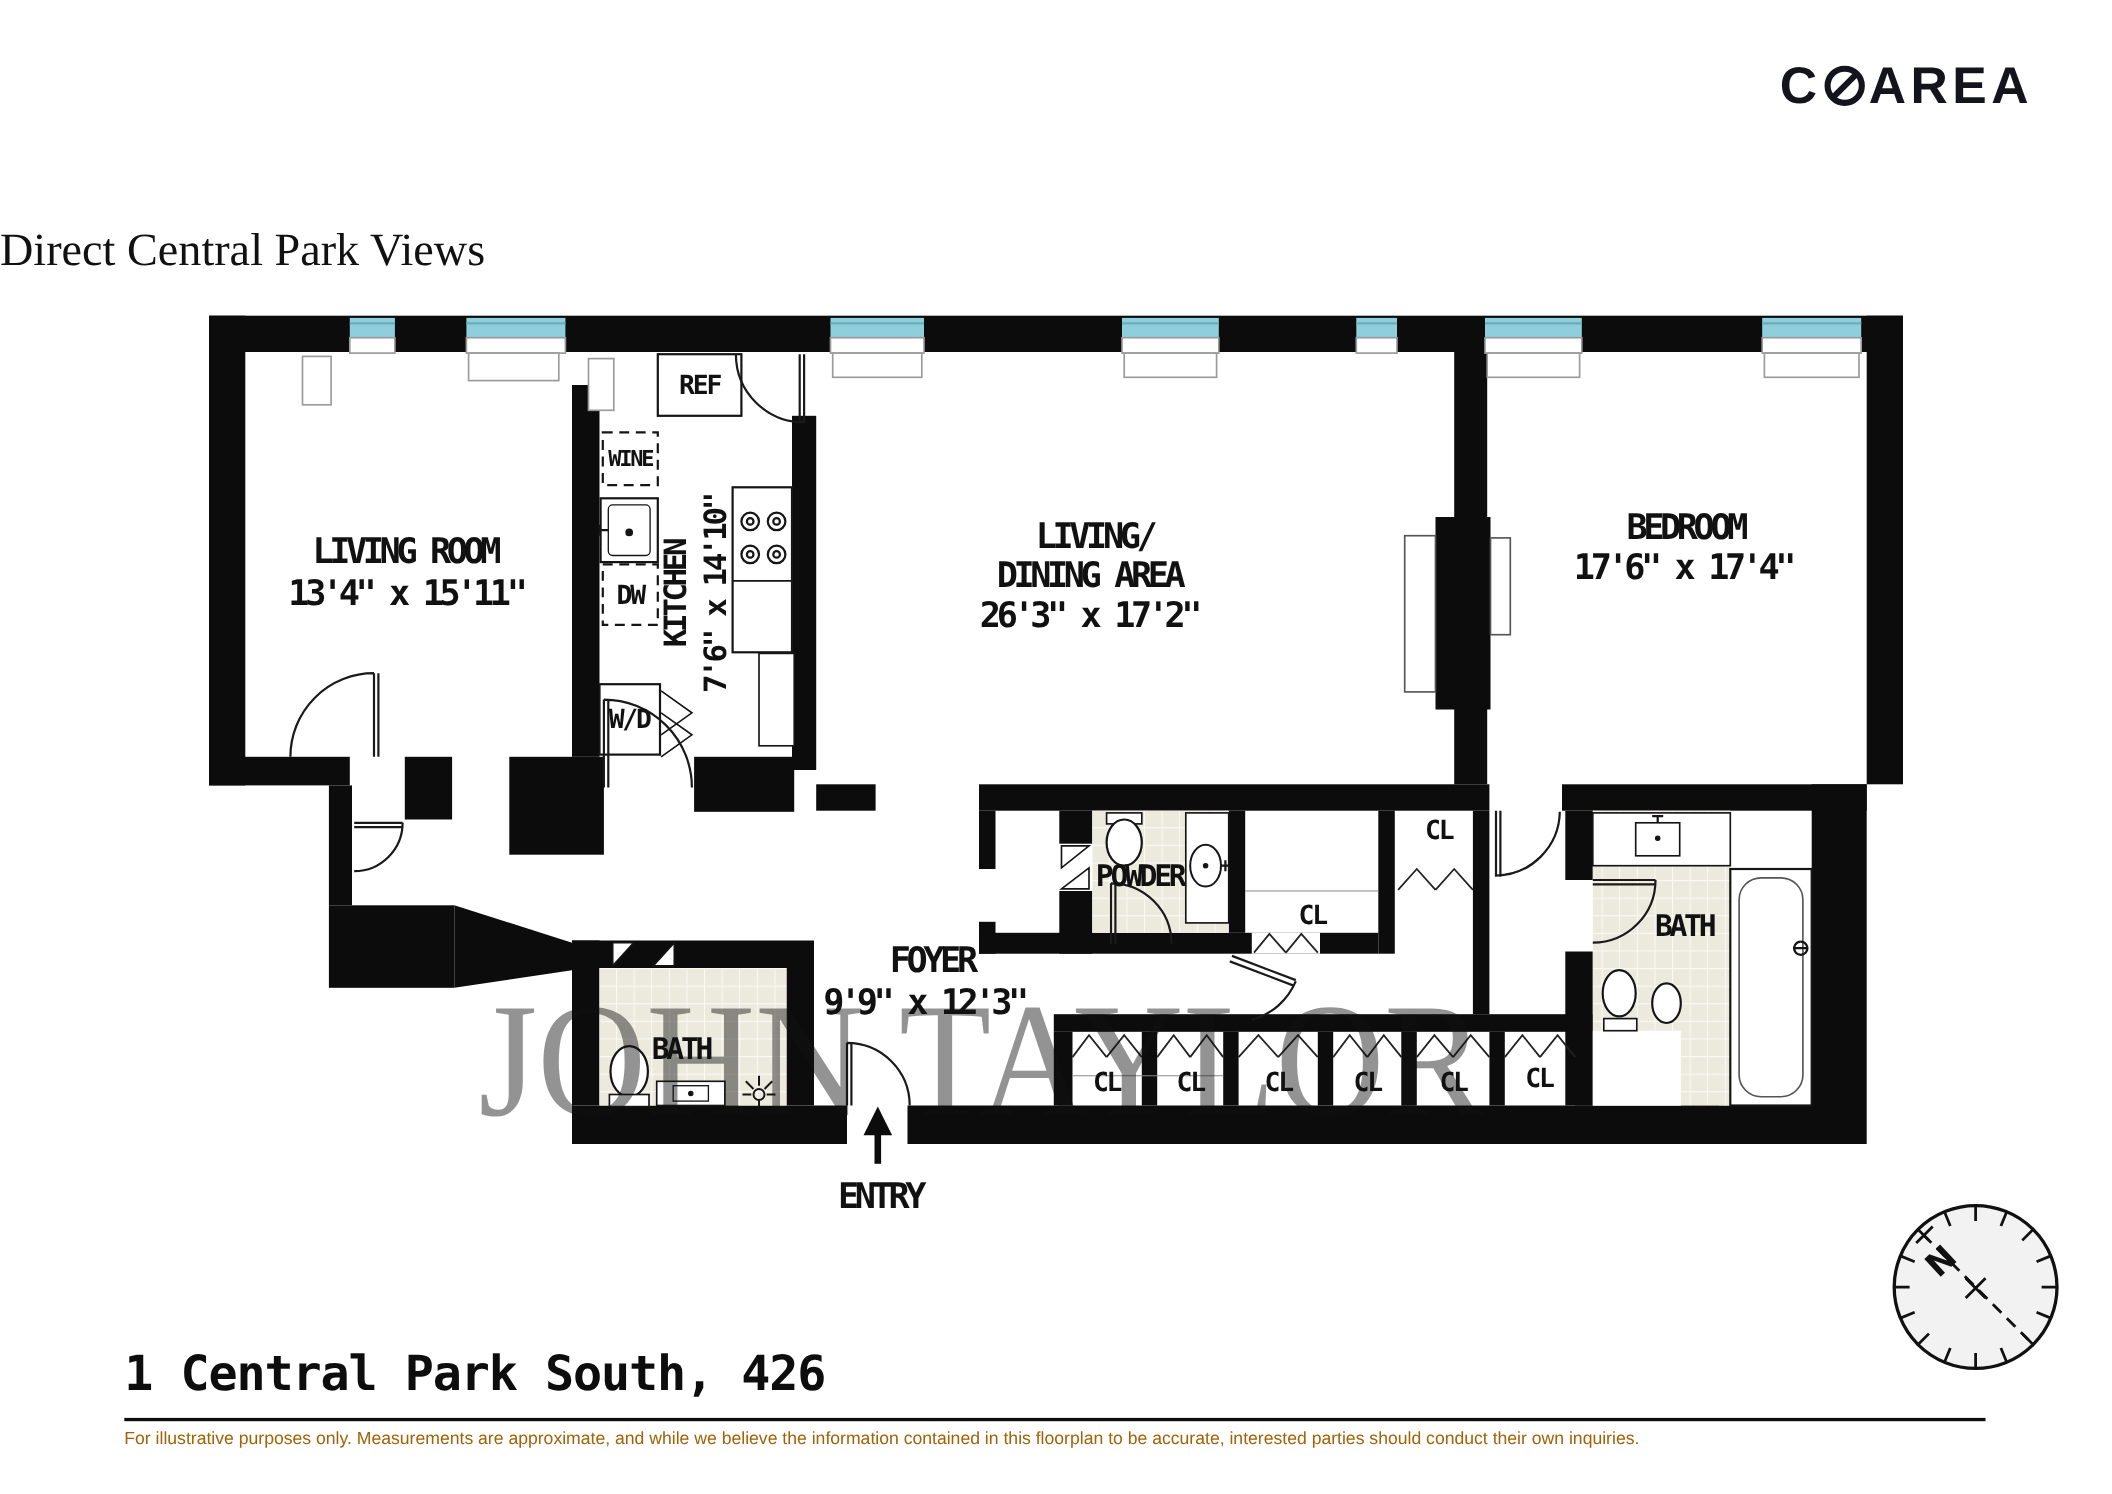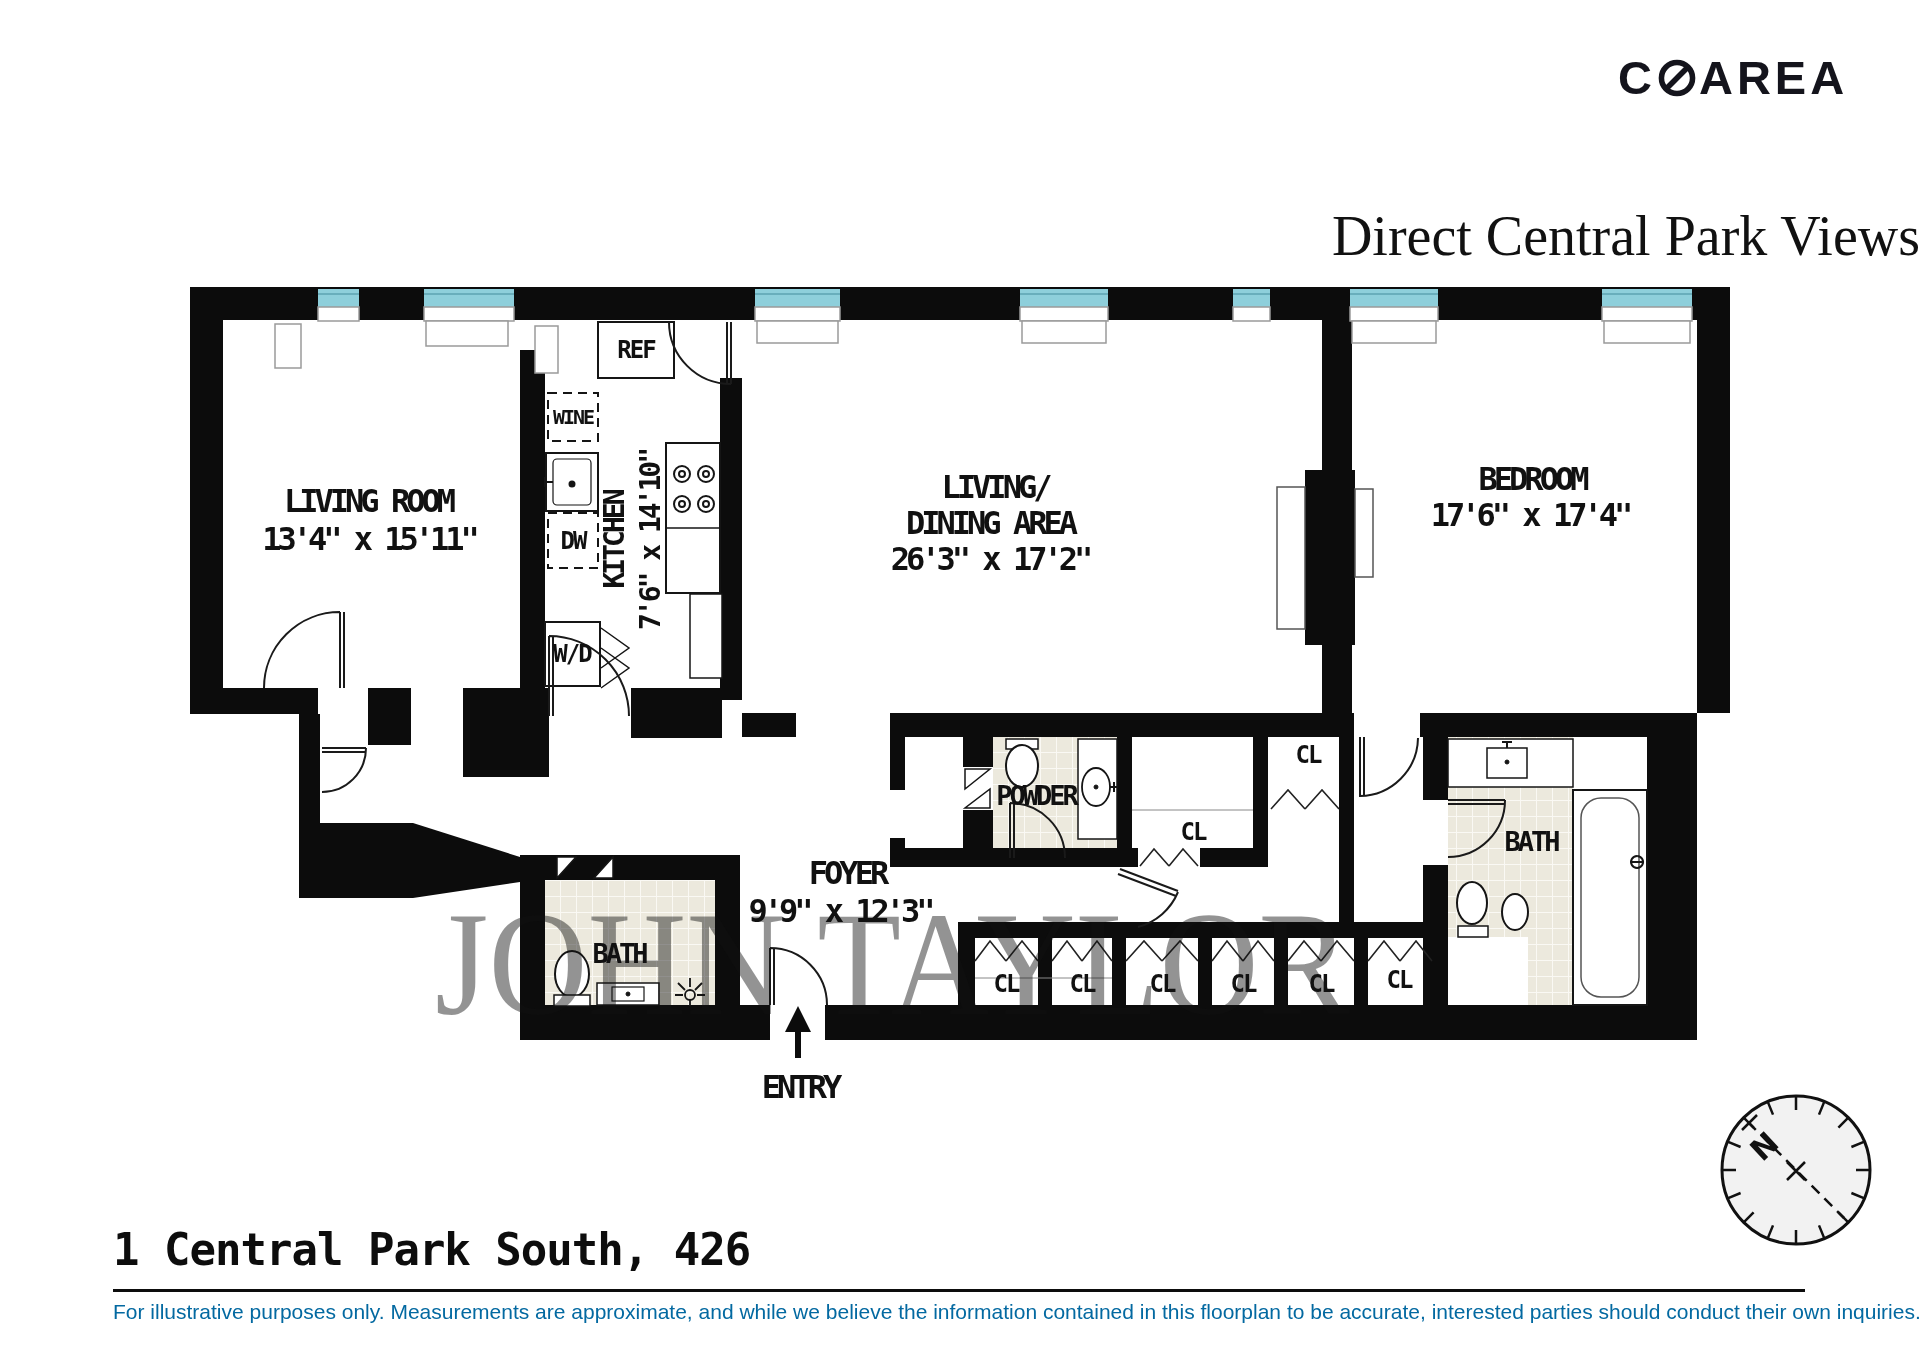--- a/index.html
+++ b/index.html
@@ -1,30 +1,30 @@
 <!DOCTYPE html>
 <html><head>
 <meta charset="utf-8">
 <style>
   html,body{margin:0;padding:0;background:#fff;}
   .screen{position:relative;width:1920px;height:1358px;background:#ffffff;overflow:hidden;
           font-family:"DejaVu Sans Mono",monospace;}
-  .title{position:absolute;left:0;right:0;top:204px;text-align:right;
-         font-family:"Liberation Serif",serif;font-size:56px;color:#111;}
+  .title{position:absolute;left:0;right:0;top:204px;text-align:left;
+         font-family:"Liberation Serif",serif;font-size:42px;color:#111;}
   .logo{position:absolute;left:1618px;top:50px;display:flex;align-items:center;
         font-family:"Liberation Sans",sans-serif;font-weight:700;font-size:47px;
         letter-spacing:4px;color:#14141c;}
   .logo svg{margin:0 2px 0 1px;display:block;}
   .plan-svg{position:absolute;left:0;top:0;}
   .footer-address{position:absolute;left:113px;top:1224px;
         font-family:"DejaVu Sans Mono",monospace;font-weight:700;font-size:44px;
         letter-spacing:-1px;color:#0d0d0d;white-space:nowrap;}
   .footer-rule{position:absolute;left:113px;top:1289px;width:1692px;height:3px;background:#0d0d0d;}
   .footer-disclaimer{position:absolute;left:113px;top:1300px;width:1720px;
-        font-family:"Liberation Sans",sans-serif;font-size:21px;color:#0369a1;white-space:nowrap;}
+        font-family:"Liberation Sans",sans-serif;font-size:16px;color:#a16207;white-space:nowrap;}
   text{fill:#111;}
   .fp{font-family:"DejaVu Sans Mono",monospace;font-weight:700;}
   .big{font-size:32px;letter-spacing:-4px;}
   .mid{font-size:27px;letter-spacing:-3px;}
   .sml{font-size:24px;letter-spacing:-2px;}
   .tin{font-size:20px;letter-spacing:-2px;}
   .rot{font-size:28px;letter-spacing:-3px;}
   .wm{font-family:"Liberation Serif",serif;}
 </style>
 </head>

